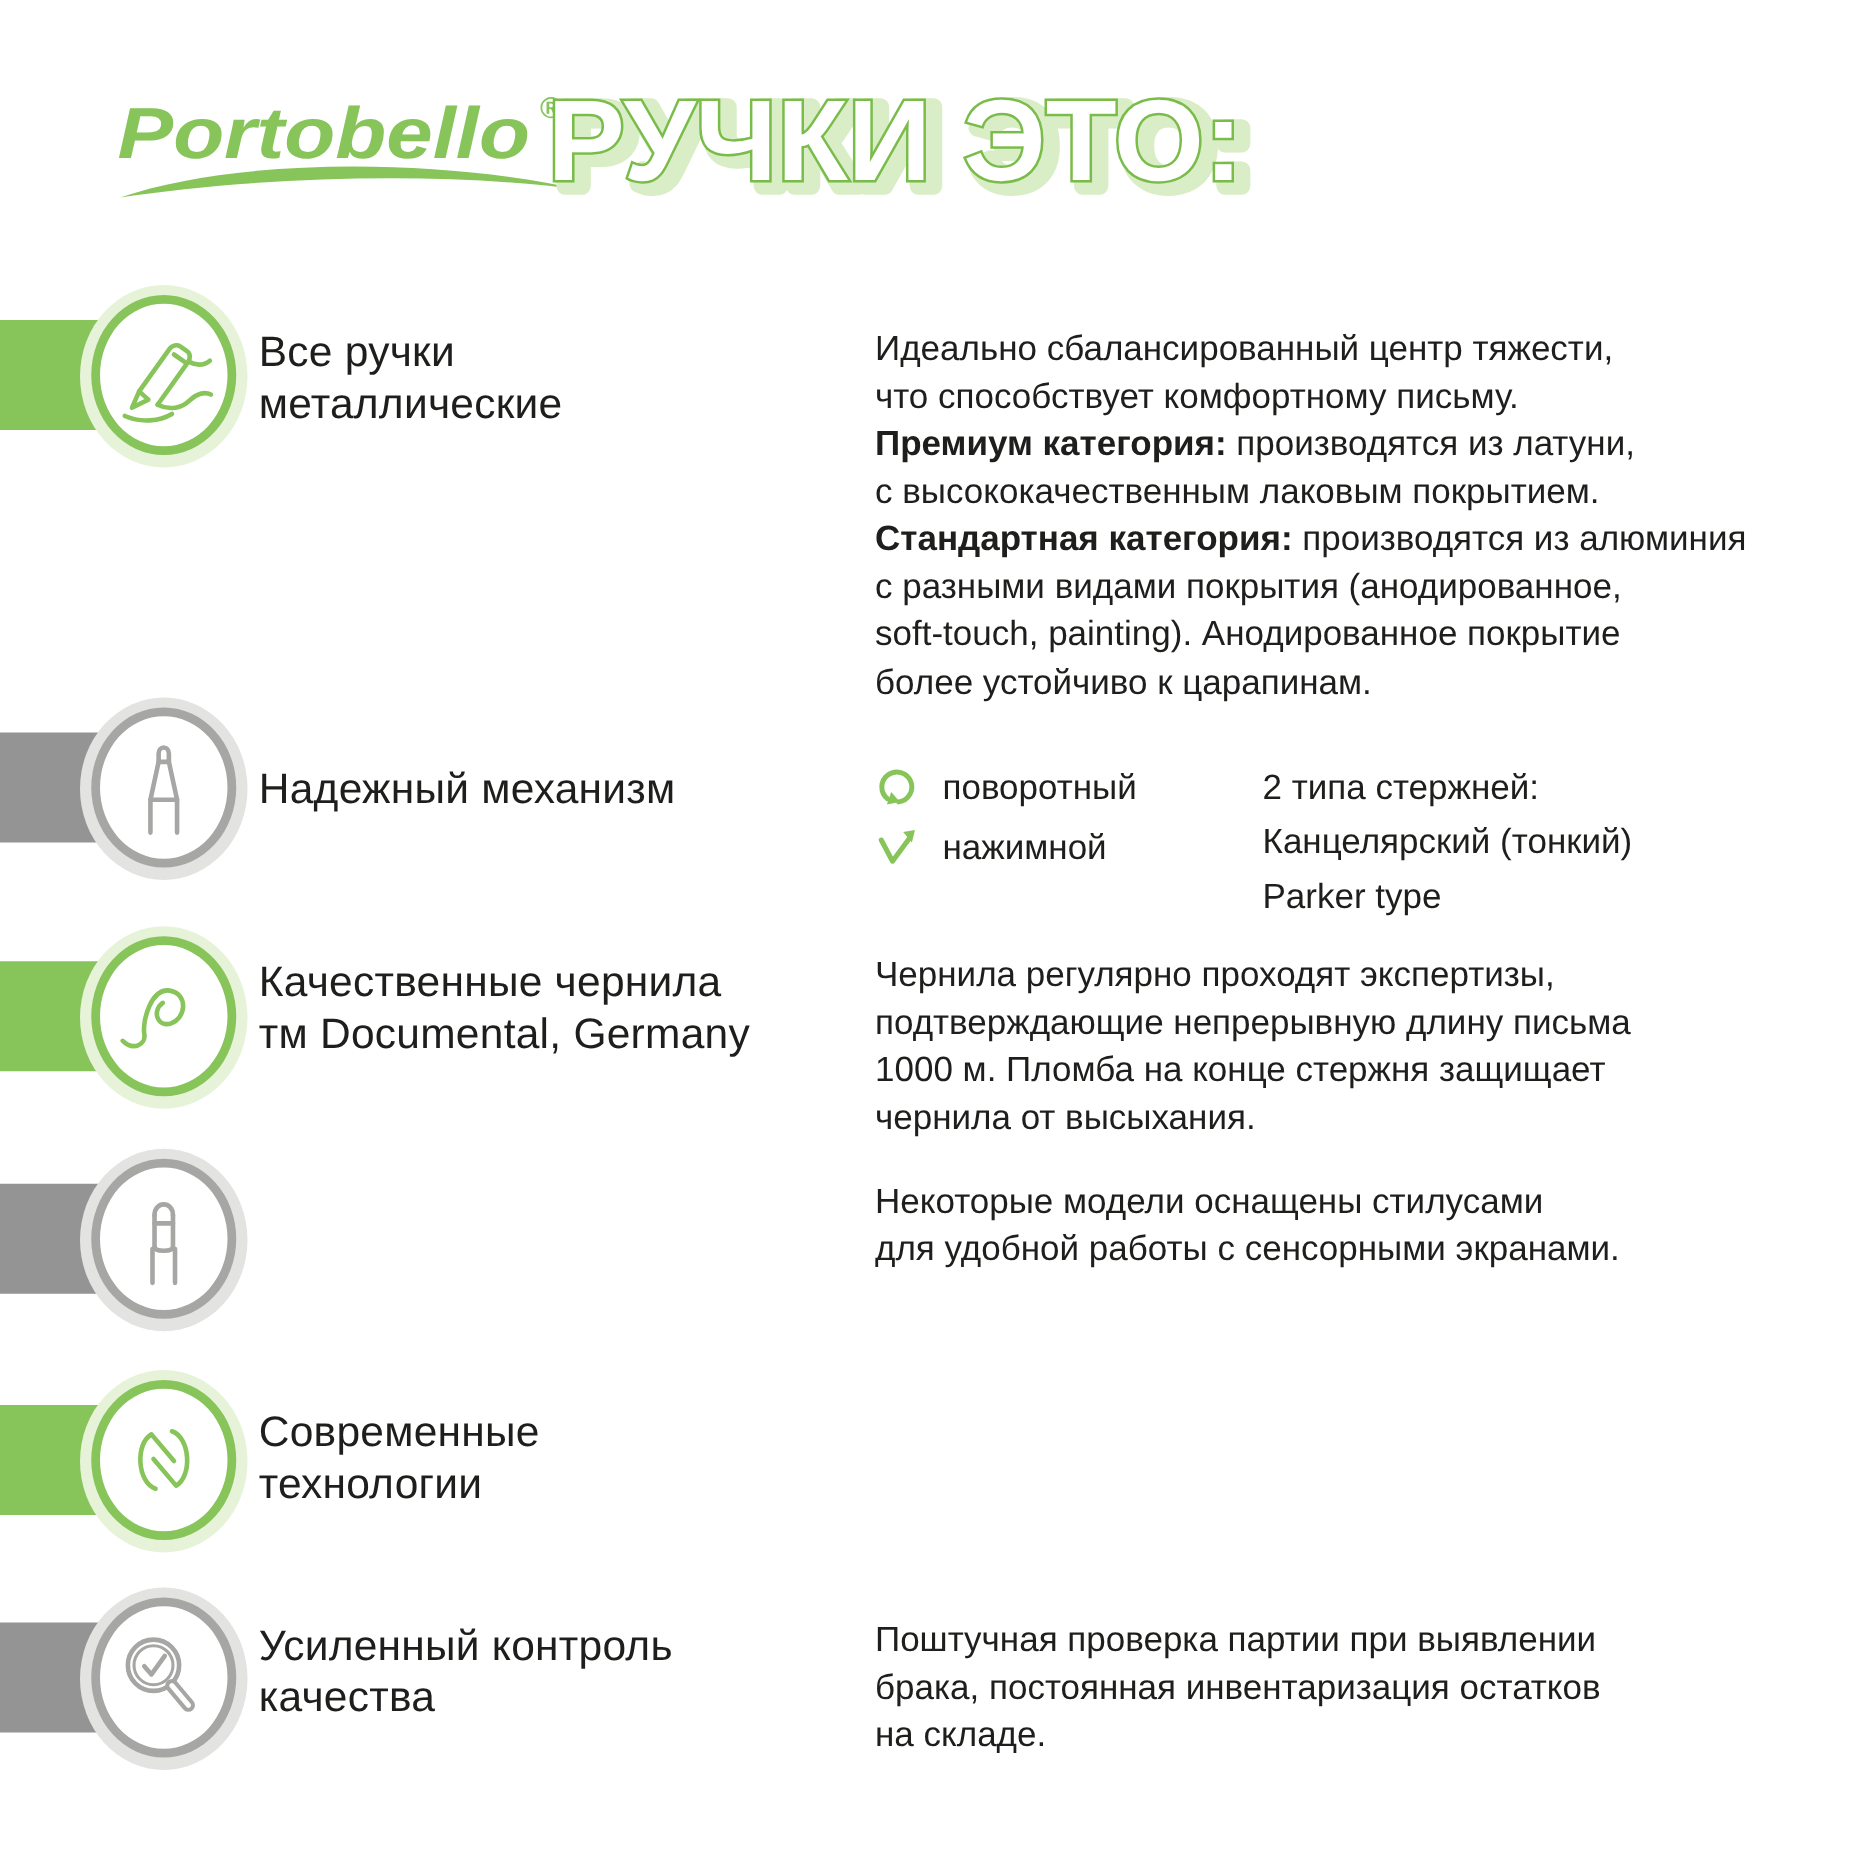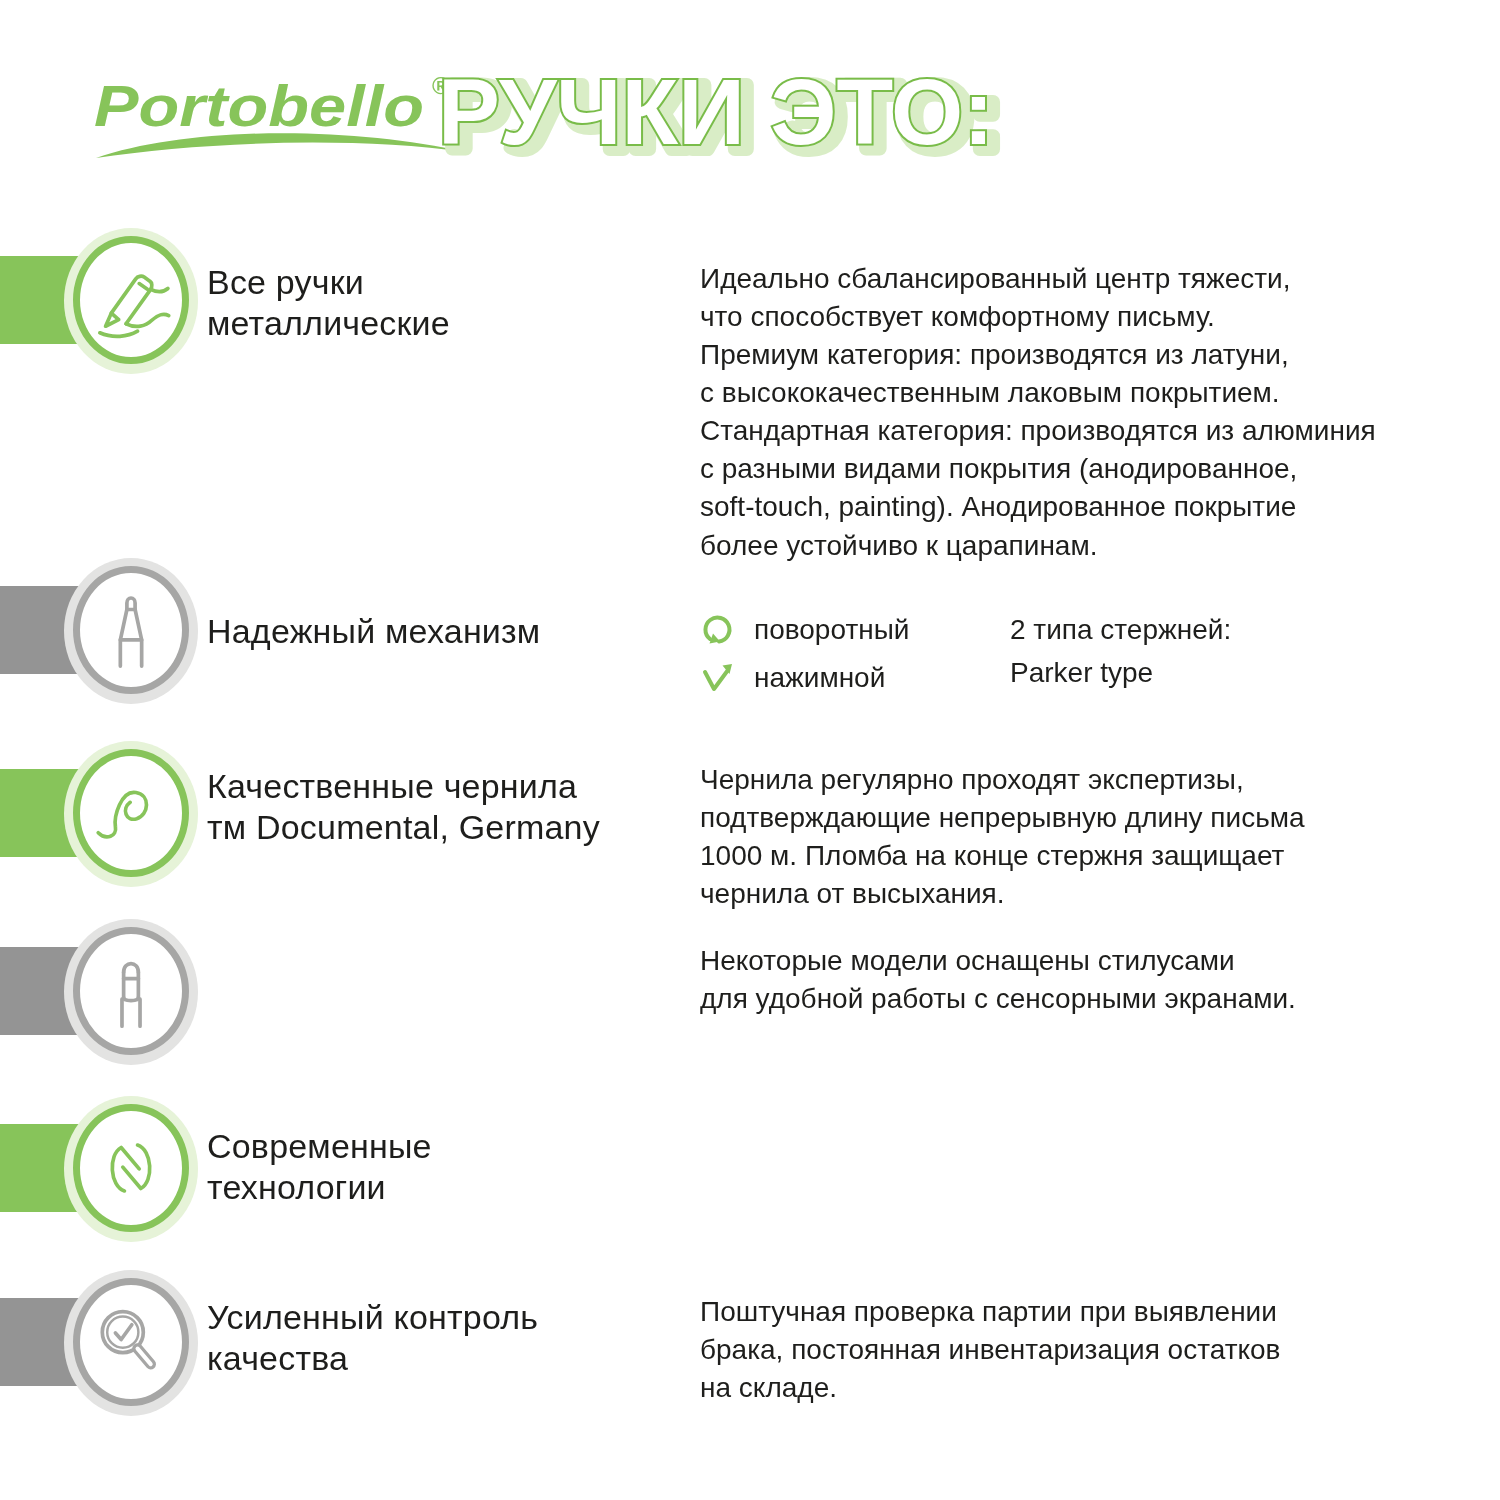--- a/index.html
+++ b/index.html
@@ -21,21 +21,21 @@
   .halo.gray{background:#e3e3e2;}
   .circle{position:absolute;left:73px;top:1px;width:102px;height:114px;border-radius:50%;
           background:#ffffff;display:flex;align-items:center;justify-content:center;}
   .circle.green{border:7px solid #87c45a;color:#87c45a;}
   .circle.gray{border:7px solid #a6a6a5;color:#a6a6a5;}
   .circle svg{width:82px;height:82px;}
   .row-title{position:absolute;left:207px;font-size:34px;font-weight:normal;
              line-height:1.2;white-space:pre-line;letter-spacing:.2px;}
   .row-desc{position:absolute;left:700px;width:800px;font-size:28px;
             line-height:1.36;white-space:pre-line;}
-  .row-desc b{font-weight:normal;}
+  .row-desc b{font-weight:bold;}
   
   .mech-options{position:absolute;left:698px;top:45px;}
   .mech-option{display:flex;align-items:center;gap:16px;height:40px;margin-bottom:8px;}
   .mech-option svg{width:40px;height:40px;color:#87c45a;flex:0 0 auto;}
   .mech-option span{font-size:28px;}
   .refills{position:absolute;left:1010px;top:43px;font-size:28px;line-height:1.55;}
   .refills .head{font-weight:normal;}
 </style>
 </head>
 <body>
@@ -102,20 +102,21 @@
     <div class="mech-option">
       <svg viewBox="0 0 40 40" fill="none" stroke="currentColor" stroke-width="4" stroke-linecap="round" stroke-linejoin="round">
         <path d="M7 14 L16 31 L30 12"></path>
         <path d="M24.5 7.5 L34 6 L31.5 16 Z" fill="currentColor" stroke="none"></path>
       </svg>
       <span>нажимной</span>
     </div>
   </div>
   <div class="refills">
     <div class="head">2 типа стержней:</div>
+    <div>Канцелярский (тонкий)</div>
     <div>Parker type</div>
   </div>
 </div>
 
 <div class="row" style="top:748px">
   <div class="bar green"></div>
   <div class="halo green"></div>
   <div class="circle green">
     <svg viewBox="0 0 100 100" fill="none" stroke="currentColor" stroke-width="4.5" stroke-linecap="round" stroke-linejoin="round">
       <path d="M10 74 C20 84 33 78 31 67 C29 54 38 22 56 25 C74 28 72 52 57 57 C44 61 38 45 49 37"></path>

